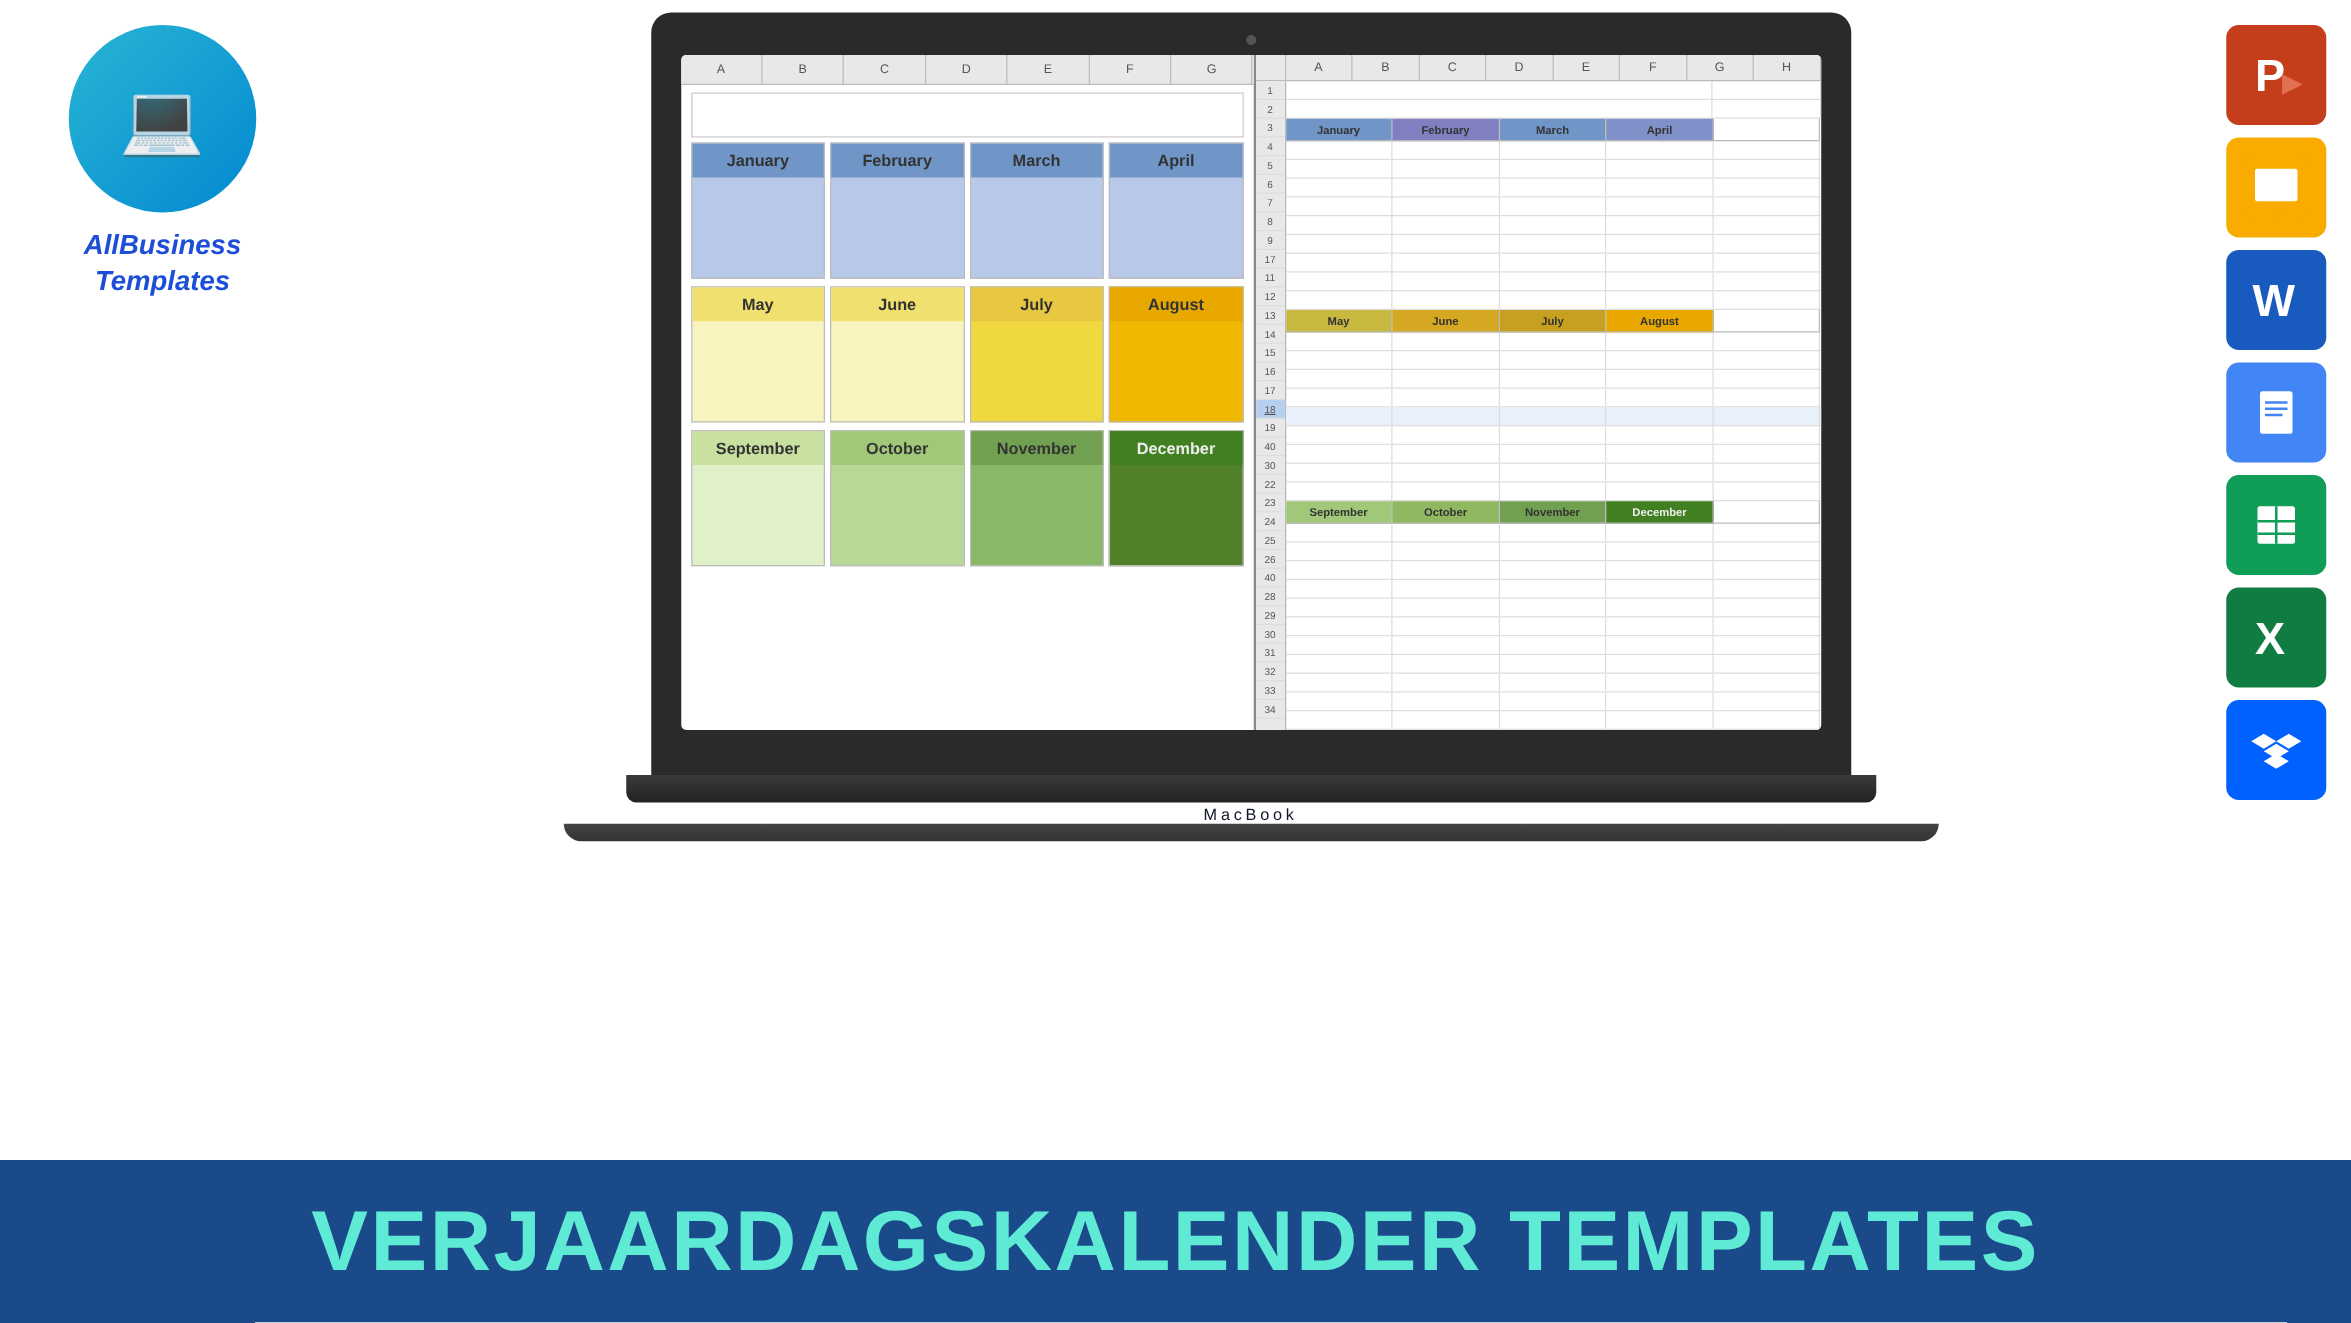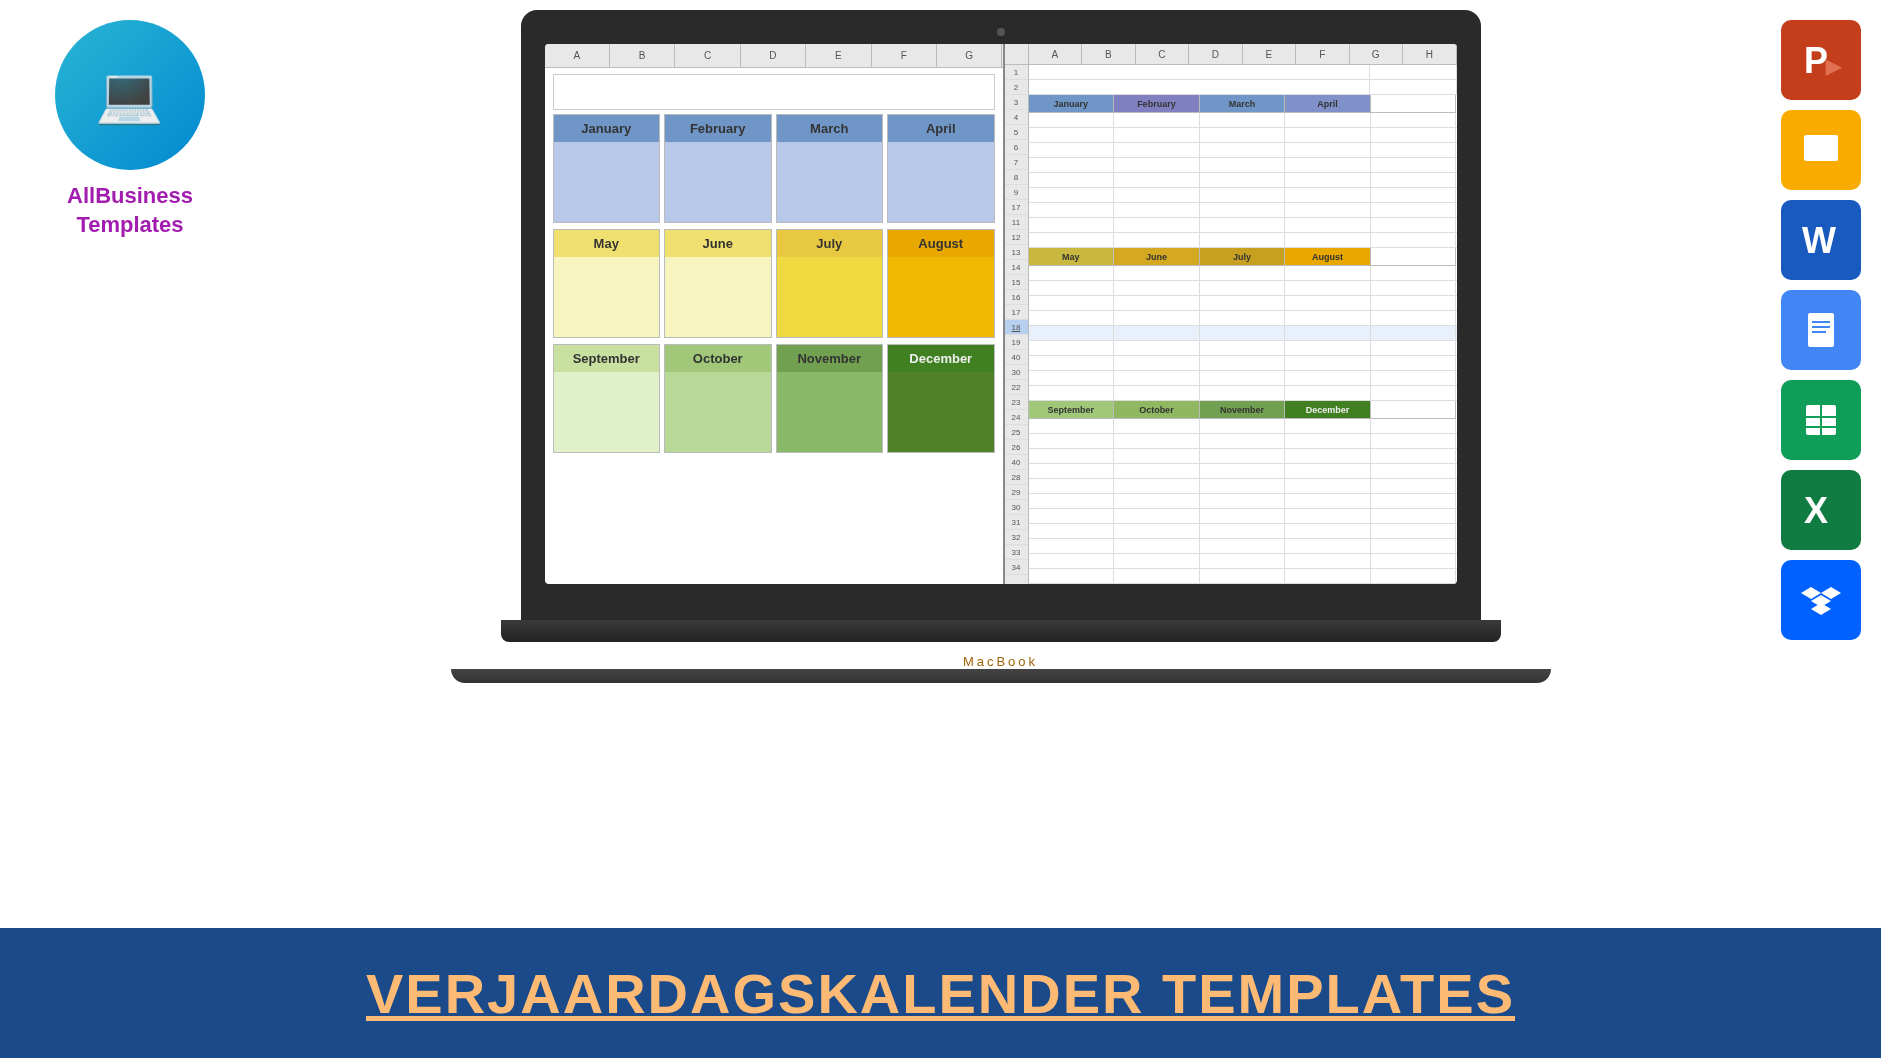--- a/index.html
+++ b/index.html
@@ -25,26 +25,25 @@
       position: absolute;
       bottom: 0; left: 0;
       width: 100%;
       height: 130px;
       background: #1a4a8a;
       display: flex;
       align-items: center;
       justify-content: center;
     }
     .bottom-banner-text {
-      color: #fdba74;
-      font-size: 56px;
+      color: #5eead4;
+      font-size: 68px;
       font-weight: 900;
       letter-spacing: 2px;
       font-family: Arial, sans-serif;
-      text-decoration: underline;
     }
 
     
     .left-sidebar {
       position: absolute;
       top: 20px;
       left: 20px;
       width: 220px;
       display: flex;
       flex-direction: column;
@@ -57,22 +56,23 @@
       background: linear-gradient(135deg, #29b6d4, #0288d1);
       display: flex;
       align-items: center;
       justify-content: center;
       margin-bottom: 12px;
     }
     .logo-text {
       text-align: center;
       font-size: 22px;
       font-weight: bold;
-      color: #a21caf;
+      color: #1d4ed8;
       line-height: 1.3;
+      font-style: italic;
     }
 
     
     .right-sidebar {
       position: absolute;
       top: 20px;
       right: 20px;
       display: flex;
       flex-direction: column;
       gap: 10px;
@@ -136,23 +136,23 @@
       background: linear-gradient(to bottom, #3a3a3a, #222);
       border-radius: 0 0 8px 8px;
     }
     .macbook-foot {
       width: 1100px;
       height: 14px;
       background: linear-gradient(to bottom, #444, #333);
       border-radius: 0 0 30px 30px;
     }
     .macbook-label {
-      color: #a16207;
+      color: #0f172a;
       font-size: 13px;
-      margin-top: 12px;
+      margin-top: 2px;
       letter-spacing: 3px;
     }
 
     
     .sheet-left {
       width: 460px;
       height: 100%;
       border-right: 2px solid #888;
       display: flex;
       flex-direction: column;

